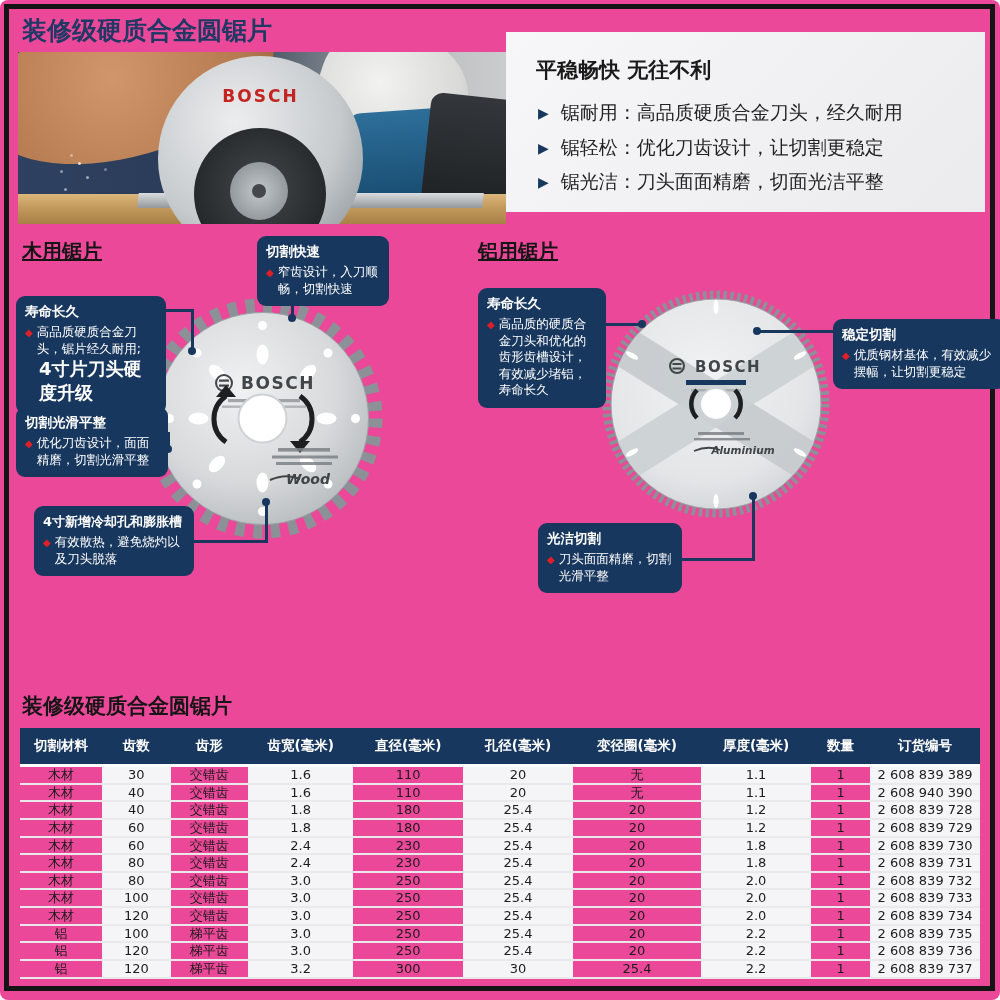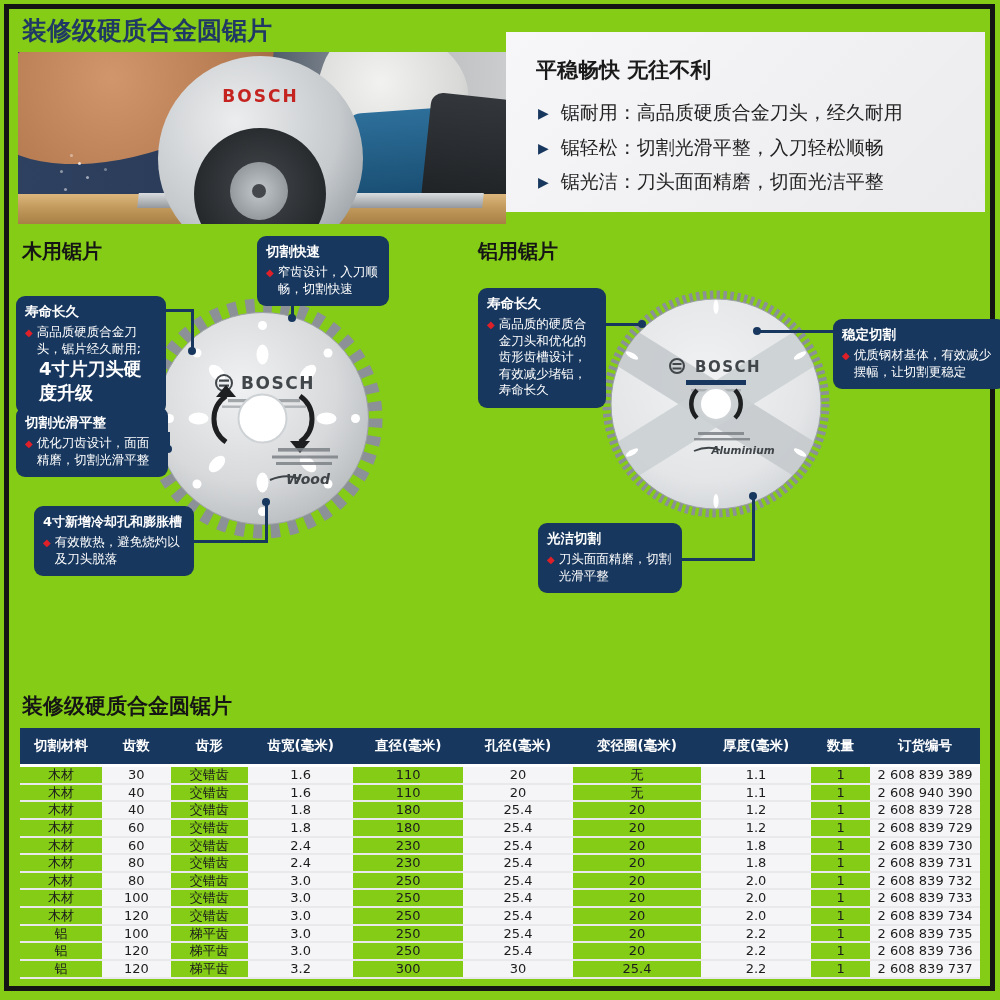--- a/index.html
+++ b/index.html
@@ -1,17 +1,17 @@
 <!DOCTYPE html>
 <html><head>
 <meta charset="utf-8">
 <style>
   html,body{margin:0;padding:0;background:#fff;}
-  .page{position:relative;width:1000px;height:1000px;background:#84cc16;overflow:hidden;
-        font-family:"DejaVu Sans","Liberation Sans",sans-serif;}
+  .page{position:relative;width:1000px;height:1000px;background:#ec4899;overflow:hidden;
+        font-family:"DejaVu Sans","Liberation Sans",sans-serif;border-radius:8px;}
   .frame{position:absolute;left:4px;top:4px;right:5px;bottom:9px;border:5px solid #141414;pointer-events:none;}
 
   
   .main-title{position:absolute;left:22px;top:14px;font-size:25px;font-weight:bold;color:#1f3864;}
 
   
   .photo{position:absolute;left:18px;top:52px;width:488px;height:172px;overflow:hidden;
          background:linear-gradient(92deg,#2e4160 0%,#2b3c59 36%,#515d6b 52%,#8f959c 70%,#bfc1c3 86%,#cccdce 100%);}
   .plank{position:absolute;left:0;bottom:0;width:100%;height:30px;
          background:linear-gradient(180deg,#dcb67c,#c29a5d 45%,#a87f45);}
@@ -41,21 +41,21 @@
 
   
   .features{position:absolute;left:506px;top:32px;width:479px;height:180px;
             background:linear-gradient(135deg,#f7f7f9 0%,#ebebee 100%);padding:24px 0 0 30px;box-sizing:border-box;}
   .features h2{margin:0 0 16px 0;font-size:21px;color:#1a1a1a;}
   .features ul{list-style:none;margin:0;padding:0;}
   .features li{display:flex;align-items:flex-start;font-size:19px;color:#222;margin-bottom:9px;line-height:1.35;}
   .tri{color:#17375e;font-size:14px;margin:4px 12px 0 2px;}
 
   
-  .sec-label{position:absolute;font-size:20px;font-weight:bold;color:#151515;}
+  .sec-label{position:absolute;font-size:20px;font-weight:bold;color:#151515;text-decoration:underline;}
 
   
   .callout{position:absolute;background:#17375e;color:#fff;border-radius:9px;padding:7px 9px 9px 9px;
            box-sizing:border-box;z-index:3;}
   .callout h4{margin:0 0 3px 0;font-size:13.5px;font-weight:bold;}
   .c-line{display:flex;align-items:flex-start;font-size:12.5px;line-height:1.32;}
   .diamond{color:#e02028;font-size:10px;margin:2px 4px 0 0;}
   .c-bold{font-size:18px;font-weight:bold;line-height:1.32;margin-left:14px;}
   .conn{position:absolute;background:#17375e;z-index:2;}
   .dot{position:absolute;width:8px;height:8px;border-radius:50%;background:#17375e;z-index:2;}
@@ -109,21 +109,21 @@
 
   <div class="features">
     <h2>平稳畅快  无往不利</h2>
     <ul>
       <li>
         <span class="tri">▶</span>
         <span>锯耐用：高品质硬质合金刀头，经久耐用</span>
       </li>
       <li>
         <span class="tri">▶</span>
-        <span>锯轻松：切割光滑平整，入刀轻松顺畅</span>
+        <span>锯轻松：优化刀齿设计，让切割更稳定</span>
       </li>
       <li>
         <span class="tri">▶</span>
         <span>锯光洁：刀头面面精磨，切面光洁平整</span>
       </li>
     </ul>
   </div>
 
   <div class="sec-label" style="left:22px;top:238px;">木用锯片</div>
   <div class="sec-label" style="left:478px;top:238px;text-align:center;">铝用锯片</div>

